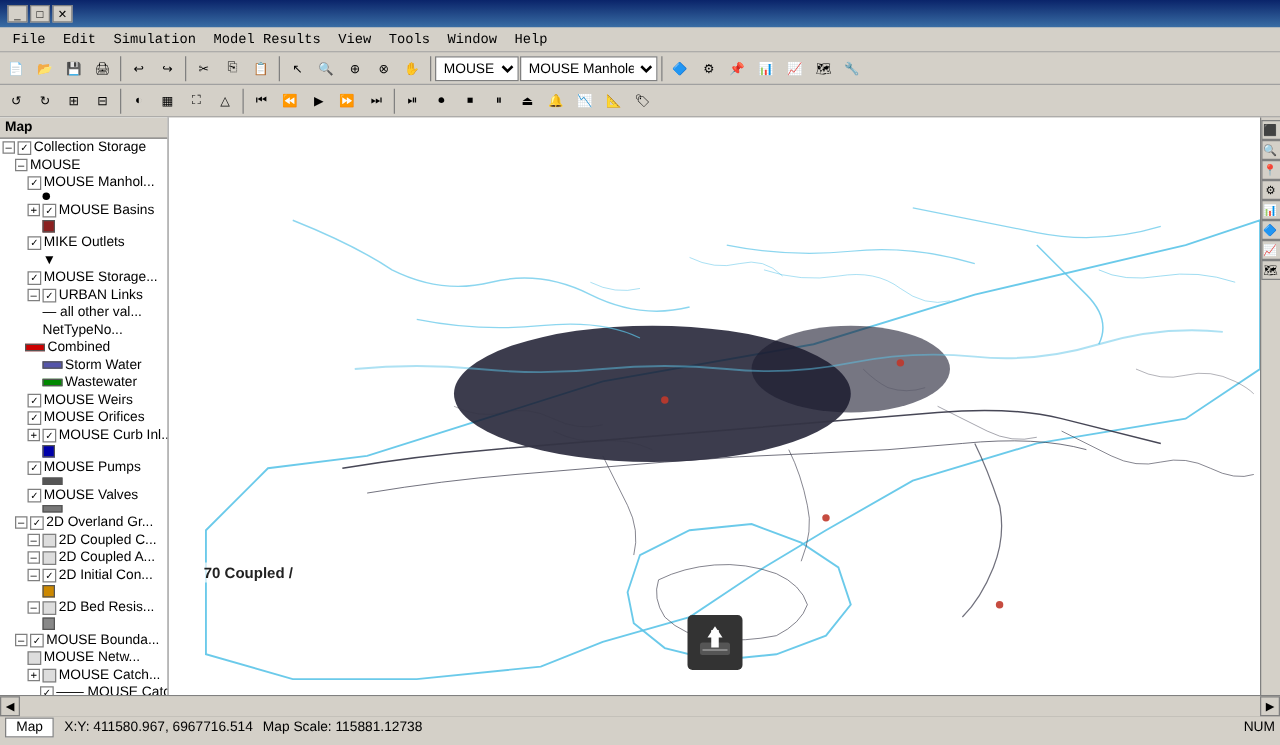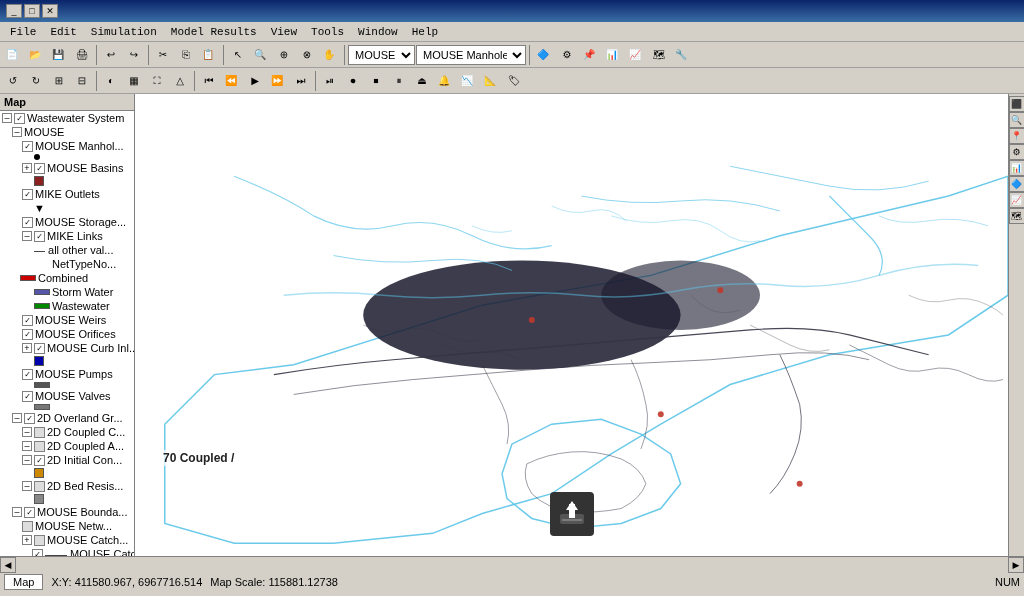--- a/index.html
+++ b/index.html
@@ -325,21 +325,21 @@
 </div>
 
 <div id="main-content">
 
   <div id="left-panel">
     <div id="panel-header">Map</div>
 
     <div class="tree-item">
       <div class="tree-expand">–</div>
       <div class="tree-checkbox">✓</div>
-      <span>Wastewater System</span>
+      <span>Collection Storage</span>
     </div>
     <div class="tree-item" style="padding-left:12px">
       <div class="tree-expand">–</div>
       <span>MOUSE</span>
     </div>
     <div class="tree-item" style="padding-left:22px">
       <div class="tree-checkbox">✓</div>
       <span>MOUSE Manhol...</span>
     </div>
     <div class="tree-item" style="padding-left:34px">
@@ -360,26 +360,26 @@
     <div class="tree-item" style="padding-left:34px">
       <span>▼</span>
     </div>
     <div class="tree-item" style="padding-left:22px">
       <div class="tree-checkbox">✓</div>
       <span>MOUSE Storage...</span>
     </div>
     <div class="tree-item" style="padding-left:22px">
       <div class="tree-expand">–</div>
       <div class="tree-checkbox">✓</div>
-      <span>MIKE Links</span>
+      <span>URBAN Links</span>
     </div>
     <div class="tree-item" style="padding-left:34px">
       <span>— all other val...</span>
     </div>
-    <div class="tree-item" style="padding-left:52px">
+    <div class="tree-item" style="padding-left:34px">
       <span>NetTypeNo...</span>
     </div>
     <div class="tree-item" style="padding-left:20px">
       <span class="color-swatch" style="background:#cc0000;"></span>
       <span>Combined</span>
     </div>
     <div class="tree-item" style="padding-left:34px">
       <span class="color-swatch" style="background:#5555aa;"></span>
       <span>Storm Water</span>
     </div>

